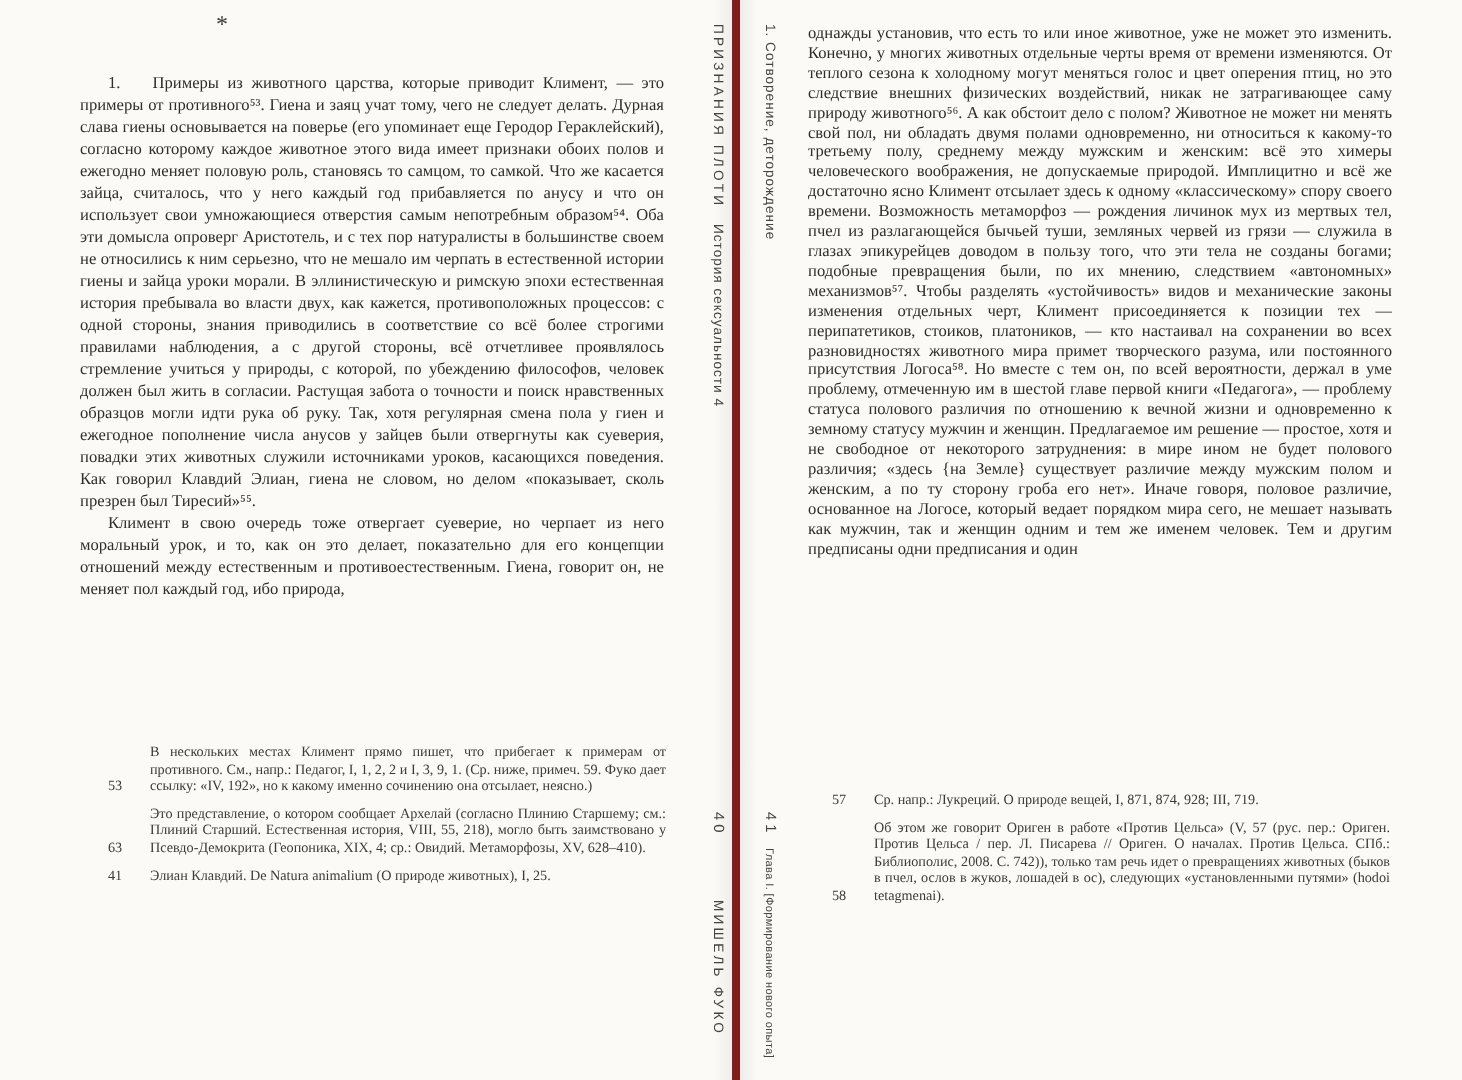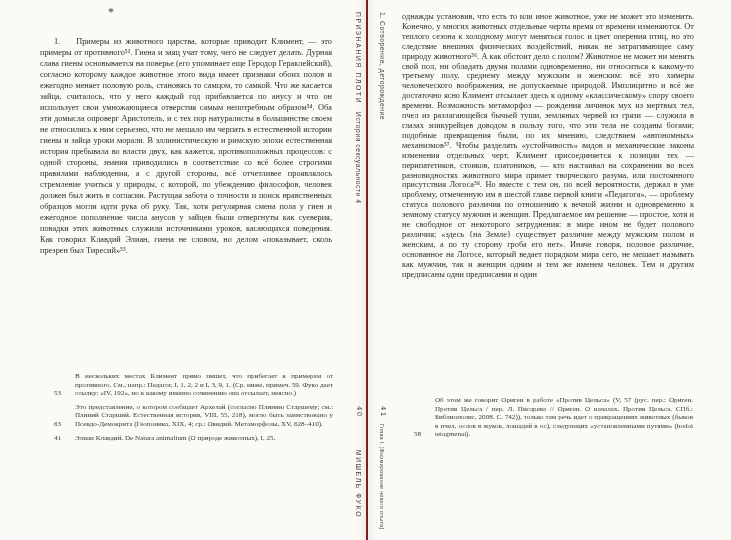--- a/index.html
+++ b/index.html
@@ -7,21 +7,21 @@
   .spread {
     position: relative;
     width: 731px; height: 540px;
     background: var(--page_bg, #fbfaf7);
     overflow: hidden;
     font-family: "Liberation Serif", serif;
     color: var(--ink, #2e2d2b);
   }
   .page { position: absolute; top: 0; height: 540px; background: var(--page_bg, #fbfaf7); }
   .page-left  { left: 0; width: 366px; }
-  .page-right { left: 366px; width: 365px; border-left: 2px solid #7f1d1d; }
+  .page-right { left: 366px; width: 365px; border-left: 4px solid #7f1d1d; }
   .page-left::after {
     content:""; position:absolute; right:0; top:0; bottom:0; width:9px;
     background: linear-gradient(to left, rgba(0,0,0,0.05), rgba(0,0,0,0)); pointer-events:none;
   }
   .page-right::before {
     content:""; position:absolute; left:0; top:0; bottom:0; width:9px;
     background: linear-gradient(to right, rgba(0,0,0,0.05), rgba(0,0,0,0)); pointer-events:none;
   }
 
   .asterisk {
@@ -67,20 +67,21 @@
 </head>
 <body>
 
 <div class="spread">
 
   <div class="page page-left">
     <div class="asterisk">*</div>
 
     <div class="main main-left">
       <p class="para-first"><span class="para-num">1.</span><span>Примеры из животного царства, которые приводит Климент, — это примеры от противного⁵³. Гиена и заяц учат тому, чего не следует делать. Дурная слава гиены основывается на поверье (его упоминает еще Геродор Гераклейский), согласно которому каждое животное этого вида имеет признаки обоих полов и ежегодно меняет половую роль, становясь то самцом, то самкой. Что же касается зайца, считалось, что у него каждый год прибавляется по анусу и что он использует свои умножающиеся отверстия самым непотребным образом⁵⁴. Оба эти домысла опроверг Аристотель, и с тех пор натуралисты в большинстве своем не относились к ним серьезно, что не мешало им черпать в естественной истории гиены и зайца уроки морали. В эллинистическую и римскую эпохи естественная история пребывала во власти двух, как кажется, противоположных процессов: с одной стороны, знания приводились в соответствие со всё более строгими правилами наблюдения, а с другой стороны, всё отчетливее проявлялось стремление учиться у природы, с которой, по убеждению философов, человек должен был жить в согласии. Растущая забота о точности и поиск нравственных образцов могли идти рука об руку. Так, хотя регулярная смена пола у гиен и ежегодное пополнение числа анусов у зайцев были отвергнуты как суеверия, повадки этих животных служили источниками уроков, касающихся поведения. Как говорил Клавдий Элиан, гиена не словом, но делом «показывает, сколь презрен был Тиресий»⁵⁵.</span></p>
+      <p class="para-indent">Климент в свою очередь тоже отвергает суеверие, но черпает из него моральный урок, и то, как он это делает, показательно для его концепции отношений между естественным и противоестественным. Гиена, говорит он, не меняет пол каждый год, ибо природа,</p>
     </div>
 
     <div class="footnotes fn-left">
       <div class="footnote">
         <span class="fn-num">53</span>
         <span class="fn-text">В нескольких местах Климент прямо пишет, что прибегает к примерам от противного. См., напр.: Педагог, I, 1, 2, 2 и I, 3, 9, 1. (Ср. ниже, примеч. 59. Фуко дает ссылку: «IV, 192», но к какому именно сочинению она отсылает, неясно.)</span>
       </div>
       <div class="footnote">
         <span class="fn-num">63</span>
         <span class="fn-text">Это представление, о котором сообщает Архелай (согласно Плинию Старшему; см.: Плиний Старший. Естественная история, VIII, 55, 218), могло быть заимствовано у Псевдо-Демокрита (Геопоника, XIX, 4; ср.: Овидий. Метаморфозы, XV, 628–410).</span>
@@ -98,20 +99,24 @@
   </div>
 
   <div class="page page-right">
 
     <div class="main main-right">
       <p>однажды установив, что есть то или иное животное, уже не может это изменить. Конечно, у многих животных отдельные черты время от времени изменяются. От теплого сезона к холодному могут меняться голос и цвет оперения птиц, но это следствие внешних физических воздействий, никак не затрагивающее саму природу животного⁵⁶. А как обстоит дело с полом? Животное не может ни менять свой пол, ни обладать двумя полами одновременно, ни относиться к какому-то третьему полу, среднему между мужским и женским: всё это химеры человеческого воображения, не допускаемые природой. Имплицитно и всё же достаточно ясно Климент отсылает здесь к одному «классическому» спору своего времени. Возможность метаморфоз — рождения личинок мух из мертвых тел, пчел из разлагающейся бычьей туши, земляных червей из грязи — служила в глазах эпикурейцев доводом в пользу того, что эти тела не созданы богами; подобные превращения были, по их мнению, следствием «автономных» механизмов⁵⁷. Чтобы разделять «устойчивость» видов и механические законы изменения отдельных черт, Климент присоединяется к позиции тех — перипатетиков, стоиков, платоников, — кто настаивал на сохранении во всех разновидностях животного мира примет творческого разума, или постоянного присутствия Логоса⁵⁸. Но вместе с тем он, по всей вероятности, держал в уме проблему, отмеченную им в шестой главе первой книги «Педагога», — проблему статуса полового различия по отношению к вечной жизни и одновременно к земному статусу мужчин и женщин. Предлагаемое им решение — простое, хотя и не свободное от некоторого затруднения: в мире ином не будет полового различия; «здесь {на Земле} существует различие между мужским полом и женским, а по ту сторону гроба его нет». Иначе говоря, половое различие, основанное на Логосе, который ведает порядком мира сего, не мешает называть как мужчин, так и женщин одним и тем же именем человек. Тем и другим предписаны одни предписания и один</p>
     </div>
 
     <div class="footnotes fn-right">
       <div class="footnote">
+        <span class="fn-num">57</span>
+        <span class="fn-text">Ср. напр.: Лукреций. О природе вещей, I, 871, 874, 928; III, 719.</span>
+      </div>
+      <div class="footnote">
         <span class="fn-num">58</span>
         <span class="fn-text">Об этом же говорит Ориген в работе «Против Цельса» (V, 57 (рус. пер.: Ориген. Против Цельса / пер. Л. Писарева // Ориген. О началах. Против Цельса. СПб.: Библиополис, 2008. С. 742)), только там речь идет о превращениях животных (быков в пчел, ослов в жуков, лошадей в ос), следующих «установленными путями» (hodoi tetagmenai).</span>
       </div>
     </div>
 
     <div class="vert sp-section">1. Сотворение, деторождение</div>
     <div class="vert sp-num-r">41</div>
     <div class="vert sp-chapter">Глава I. [Формирование нового опыта]</div>
   </div>
 

